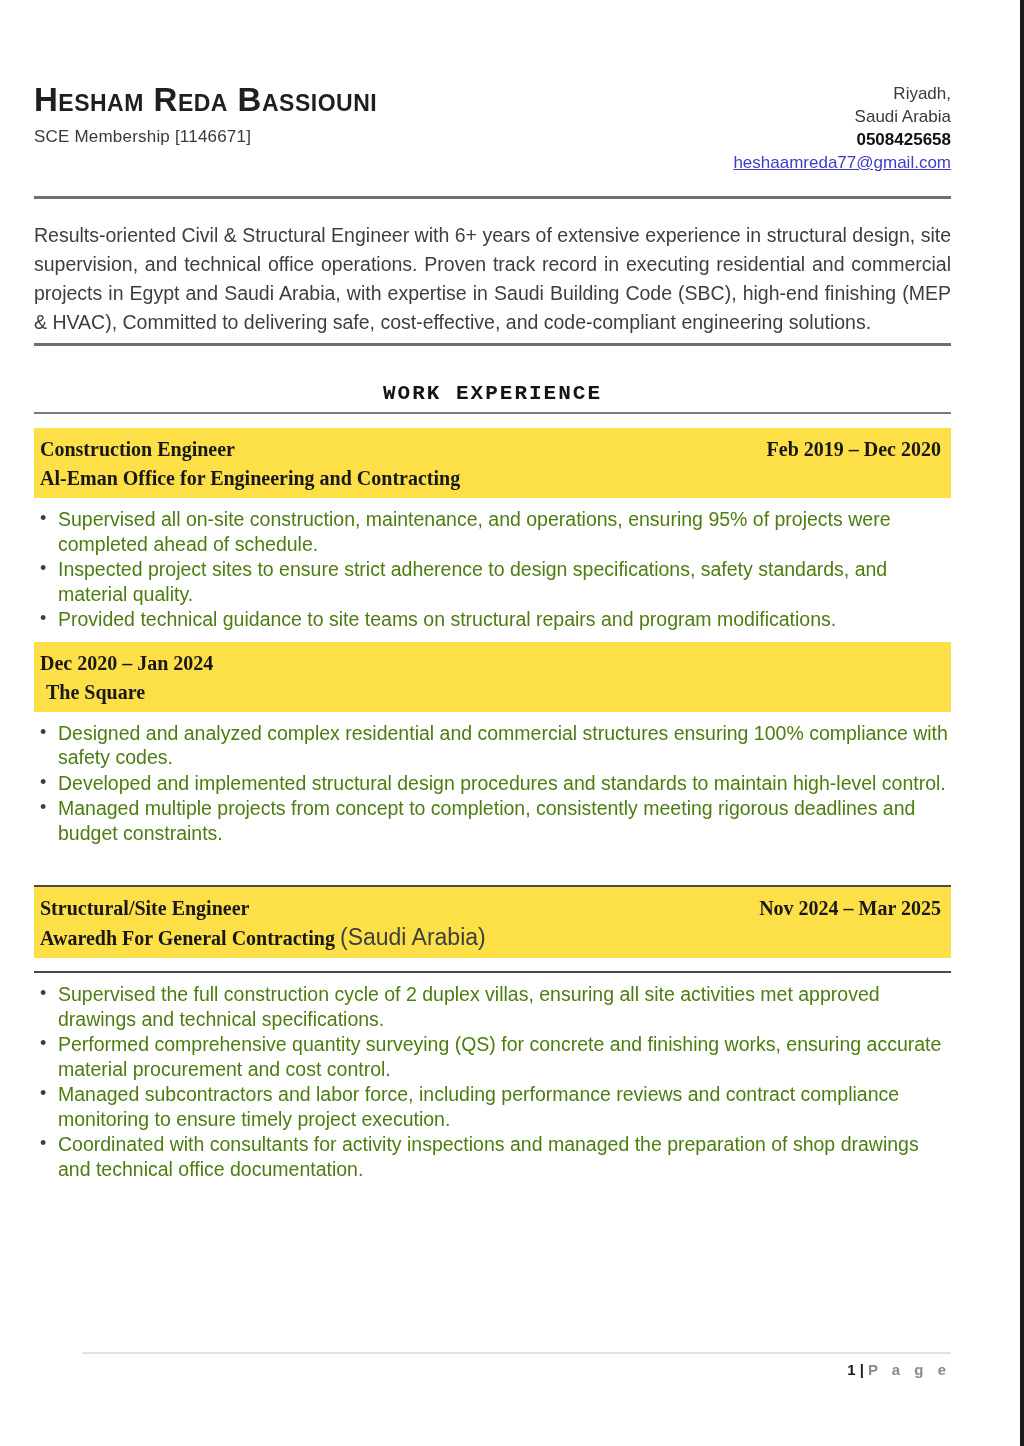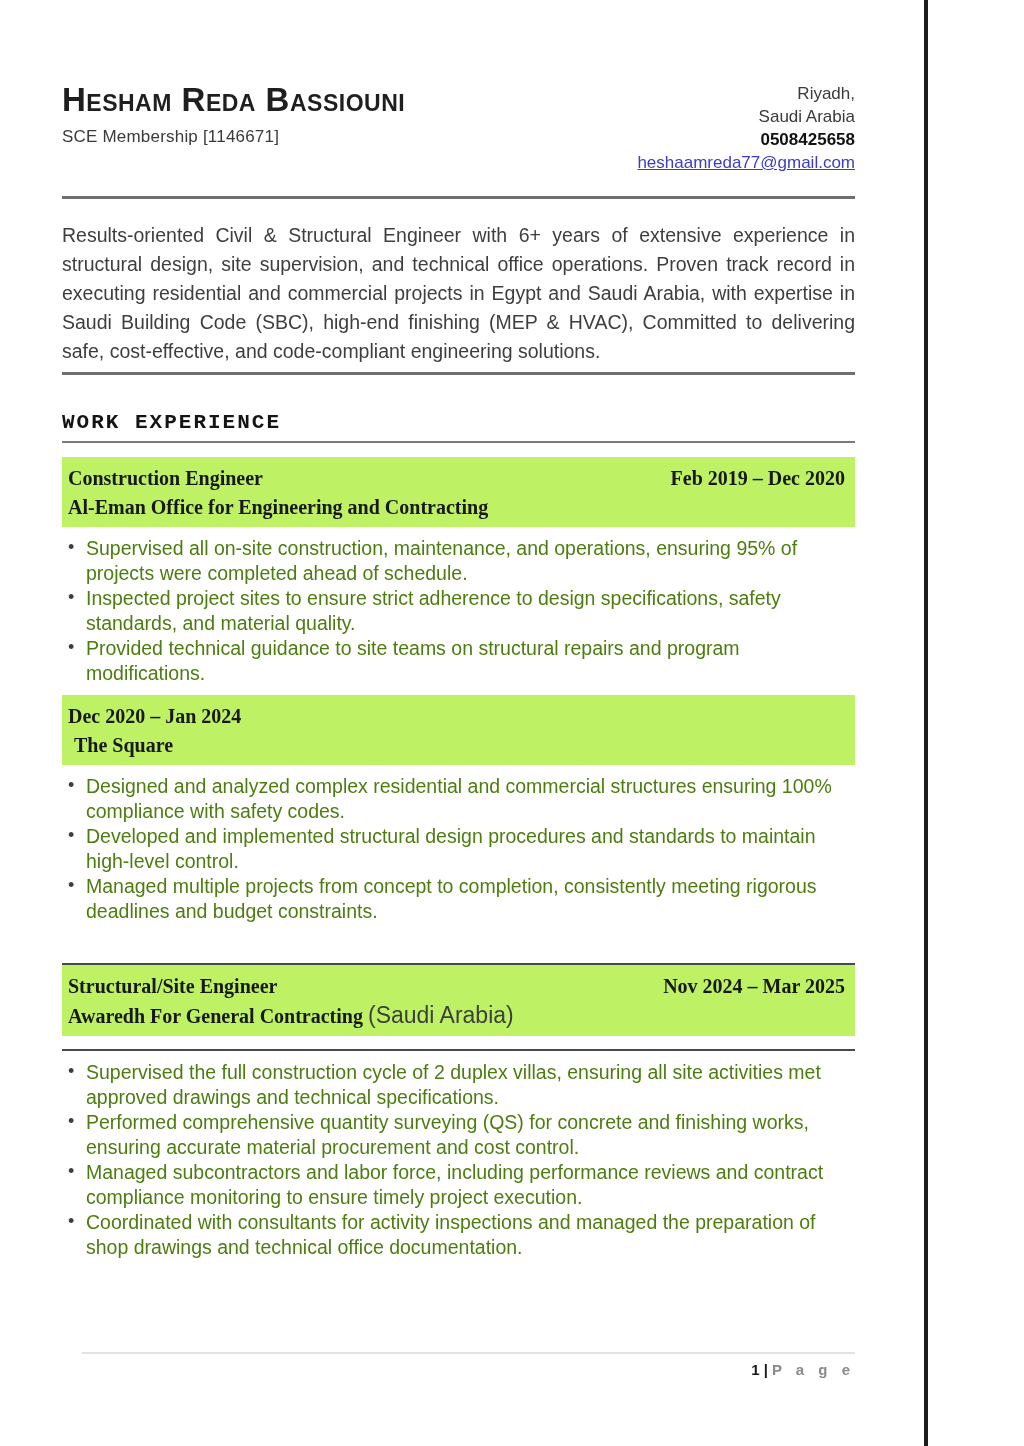--- a/index.html
+++ b/index.html
@@ -1,24 +1,24 @@
 <!DOCTYPE html>
 <html><head>
 <meta charset="utf-8">
 <style>
   * { margin:0; padding:0; box-sizing:border-box; }
   html,body { background:#ffffff; }
   body { font-family:"Liberation Sans", sans-serif; color:#3f3f3f; }
 
   .page {
     position:relative;
-    width:928px; height:1446px;
+    width:1024px; height:1446px;
     background:#ffffff;
     border-right:4px solid #1c1c1c;
-    padding:0 69px 0 62px;
+    padding:0 69px 0 34px;
     overflow:hidden;
   }
 
   
   .header { display:flex; justify-content:space-between; margin-top:82px; }
   .name {
     font-variant:small-caps;
     font-weight:700;
     font-size:33px;
     line-height:36px;
@@ -46,26 +46,27 @@
   .rule.after-summary { margin-top:6px; }
 
   
   .section-title {
     margin-top:36px;
     font-family:"Liberation Mono","DejaVu Sans Mono",monospace;
     font-weight:700;
     font-size:21px;
     letter-spacing:2px;
     color:#141414;
+    text-align:center;
   }
   .rule.after-section { margin-top:7px; }
 
   
   .job-header {
-    background:#bef264;
+    background:#fde047;
     padding:7px 10px 6px 6px;
     font-family:"Liberation Serif", serif;
     font-weight:700;
     font-size:20px;
     line-height:28px;
     color:#181818;
   }
   .job-header .row1 { display:flex; justify-content:space-between; }
   .job-header .company-row { margin-top:1px; }
   .job-header .company-suffix {

